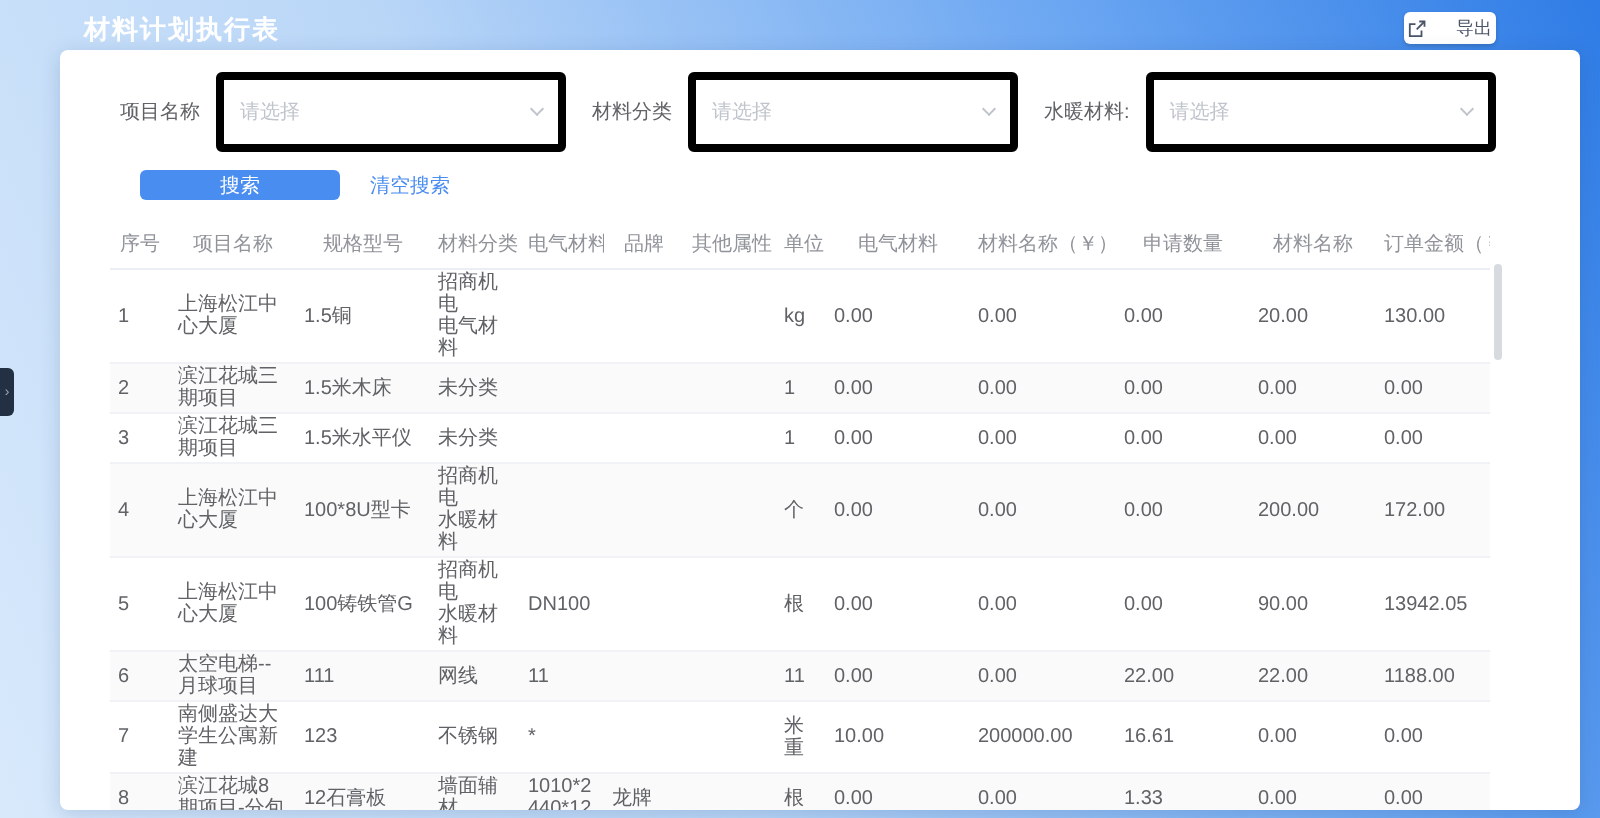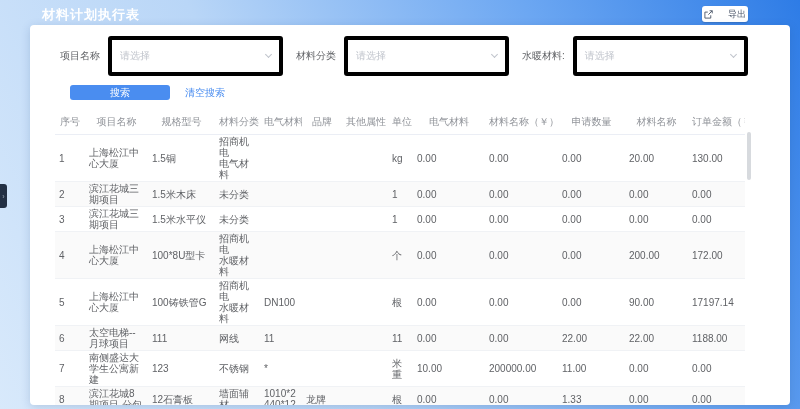--- a/index.html
+++ b/index.html
@@ -207,21 +207,21 @@
               <td>招商机电
 水暖材料</td>
               <td>DN100</td>
               <td></td>
               <td></td>
               <td>根</td>
               <td>0.00</td>
               <td>0.00</td>
               <td>0.00</td>
               <td>90.00</td>
-              <td>17197.14</td>
+              <td>13942.05</td>
             </tr>
             <tr>
               <td>6</td>
               <td>太空电梯--月球项目</td>
               <td>111</td>
               <td>网线</td>
               <td>11</td>
               <td></td>
               <td></td>
               <td>11</td>
@@ -235,21 +235,21 @@
               <td>7</td>
               <td>南侧盛达大学生公寓新建</td>
               <td>123</td>
               <td>不锈钢</td>
               <td>*</td>
               <td></td>
               <td></td>
               <td>米重</td>
               <td>10.00</td>
               <td>200000.00</td>
-              <td>11.00</td>
+              <td>16.61</td>
               <td>0.00</td>
               <td>0.00</td>
             </tr>
             <tr>
               <td>8</td>
               <td>滨江花城8期项目-分包</td>
               <td>12石膏板</td>
               <td>墙面辅材</td>
               <td>1010*2440*12</td>
               <td>龙牌</td>

